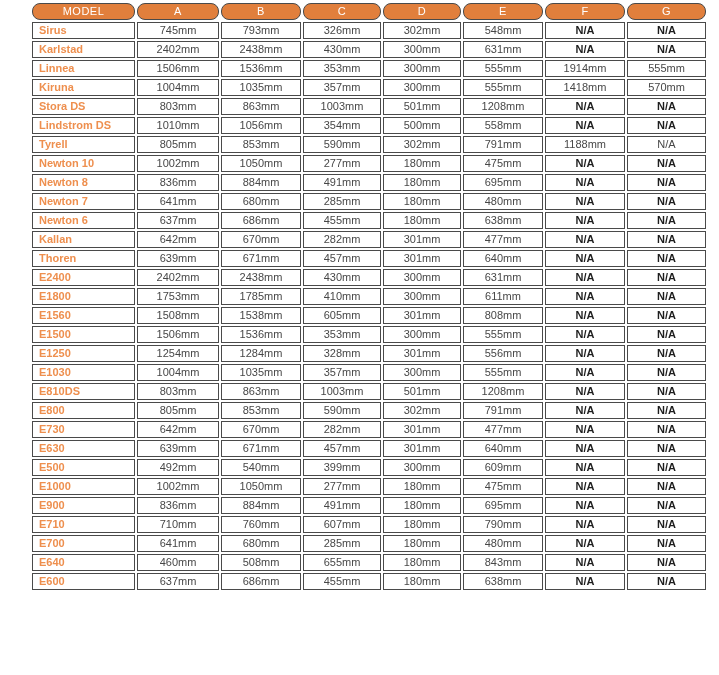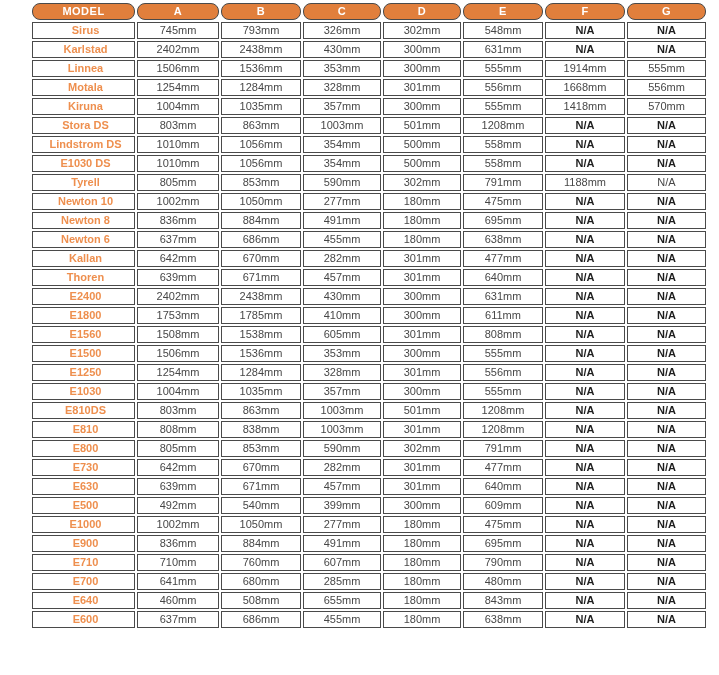--- a/index.html
+++ b/index.html
@@ -29,29 +29,29 @@
     height:17px;
     padding:0 2px;
     font-size:11px;
     line-height:15px;
     overflow:hidden;
     white-space:nowrap;
   }
   th{
     background:var(--header-bg);
     color:var(--header-text);
-    font-weight:bold;
+    font-weight:normal;
     text-align:center;
     letter-spacing:0.5px;
     border-radius:8px;
   }
   td.model{
     color:var(--model-text);
     font-weight:bold;
-    text-align:center;
+    text-align:left;
     padding-left:6px;
   }
   td.val{
     color:var(--value-text);
     text-align:center;
   }
   td.val.na{
     color:var(--na-text);
     font-weight:bold;
   }
@@ -121,30 +121,20 @@
           <td class="model">Linnea</td>
           <td class="val">1506mm</td>
           <td class="val">1536mm</td>
           <td class="val">353mm</td>
           <td class="val">300mm</td>
           <td class="val">555mm</td>
           <td class="val">1914mm</td>
           <td class="val">555mm</td>
         </tr>
         <tr>
-          <td class="model">Motala</td>
-          <td class="val">1254mm</td>
-          <td class="val">1284mm</td>
-          <td class="val">328mm</td>
-          <td class="val">301mm</td>
-          <td class="val">556mm</td>
-          <td class="val">1668mm</td>
-          <td class="val">556mm</td>
-        </tr>
-        <tr>
           <td class="model">Kiruna</td>
           <td class="val">1004mm</td>
           <td class="val">1035mm</td>
           <td class="val">357mm</td>
           <td class="val">300mm</td>
           <td class="val">555mm</td>
           <td class="val">1418mm</td>
           <td class="val">570mm</td>
         </tr>
         <tr>
@@ -152,30 +142,20 @@
           <td class="val">803mm</td>
           <td class="val">863mm</td>
           <td class="val">1003mm</td>
           <td class="val">501mm</td>
           <td class="val">1208mm</td>
           <td class="val na">N/A</td>
           <td class="val na">N/A</td>
         </tr>
         <tr>
           <td class="model">Lindstrom DS</td>
-          <td class="val">1010mm</td>
-          <td class="val">1056mm</td>
-          <td class="val">354mm</td>
-          <td class="val">500mm</td>
-          <td class="val">558mm</td>
-          <td class="val na">N/A</td>
-          <td class="val na">N/A</td>
-        </tr>
-        <tr>
-          <td class="model">E1030 DS</td>
           <td class="val">1010mm</td>
           <td class="val">1056mm</td>
           <td class="val">354mm</td>
           <td class="val">500mm</td>
           <td class="val">558mm</td>
           <td class="val na">N/A</td>
           <td class="val na">N/A</td>
         </tr>
         <tr>
           <td class="model">Tyrell</td>
@@ -201,20 +181,30 @@
           <td class="model">Newton 8</td>
           <td class="val">836mm</td>
           <td class="val">884mm</td>
           <td class="val">491mm</td>
           <td class="val">180mm</td>
           <td class="val">695mm</td>
           <td class="val na">N/A</td>
           <td class="val na">N/A</td>
         </tr>
         <tr>
+          <td class="model">Newton 7</td>
+          <td class="val">641mm</td>
+          <td class="val">680mm</td>
+          <td class="val">285mm</td>
+          <td class="val">180mm</td>
+          <td class="val">480mm</td>
+          <td class="val na">N/A</td>
+          <td class="val na">N/A</td>
+        </tr>
+        <tr>
           <td class="model">Newton 6</td>
           <td class="val">637mm</td>
           <td class="val">686mm</td>
           <td class="val">455mm</td>
           <td class="val">180mm</td>
           <td class="val">638mm</td>
           <td class="val na">N/A</td>
           <td class="val na">N/A</td>
         </tr>
         <tr>
@@ -301,30 +291,20 @@
           <td class="model">E810DS</td>
           <td class="val">803mm</td>
           <td class="val">863mm</td>
           <td class="val">1003mm</td>
           <td class="val">501mm</td>
           <td class="val">1208mm</td>
           <td class="val na">N/A</td>
           <td class="val na">N/A</td>
         </tr>
         <tr>
-          <td class="model">E810</td>
-          <td class="val">808mm</td>
-          <td class="val">838mm</td>
-          <td class="val">1003mm</td>
-          <td class="val">301mm</td>
-          <td class="val">1208mm</td>
-          <td class="val na">N/A</td>
-          <td class="val na">N/A</td>
-        </tr>
-        <tr>
           <td class="model">E800</td>
           <td class="val">805mm</td>
           <td class="val">853mm</td>
           <td class="val">590mm</td>
           <td class="val">302mm</td>
           <td class="val">791mm</td>
           <td class="val na">N/A</td>
           <td class="val na">N/A</td>
         </tr>
         <tr>

